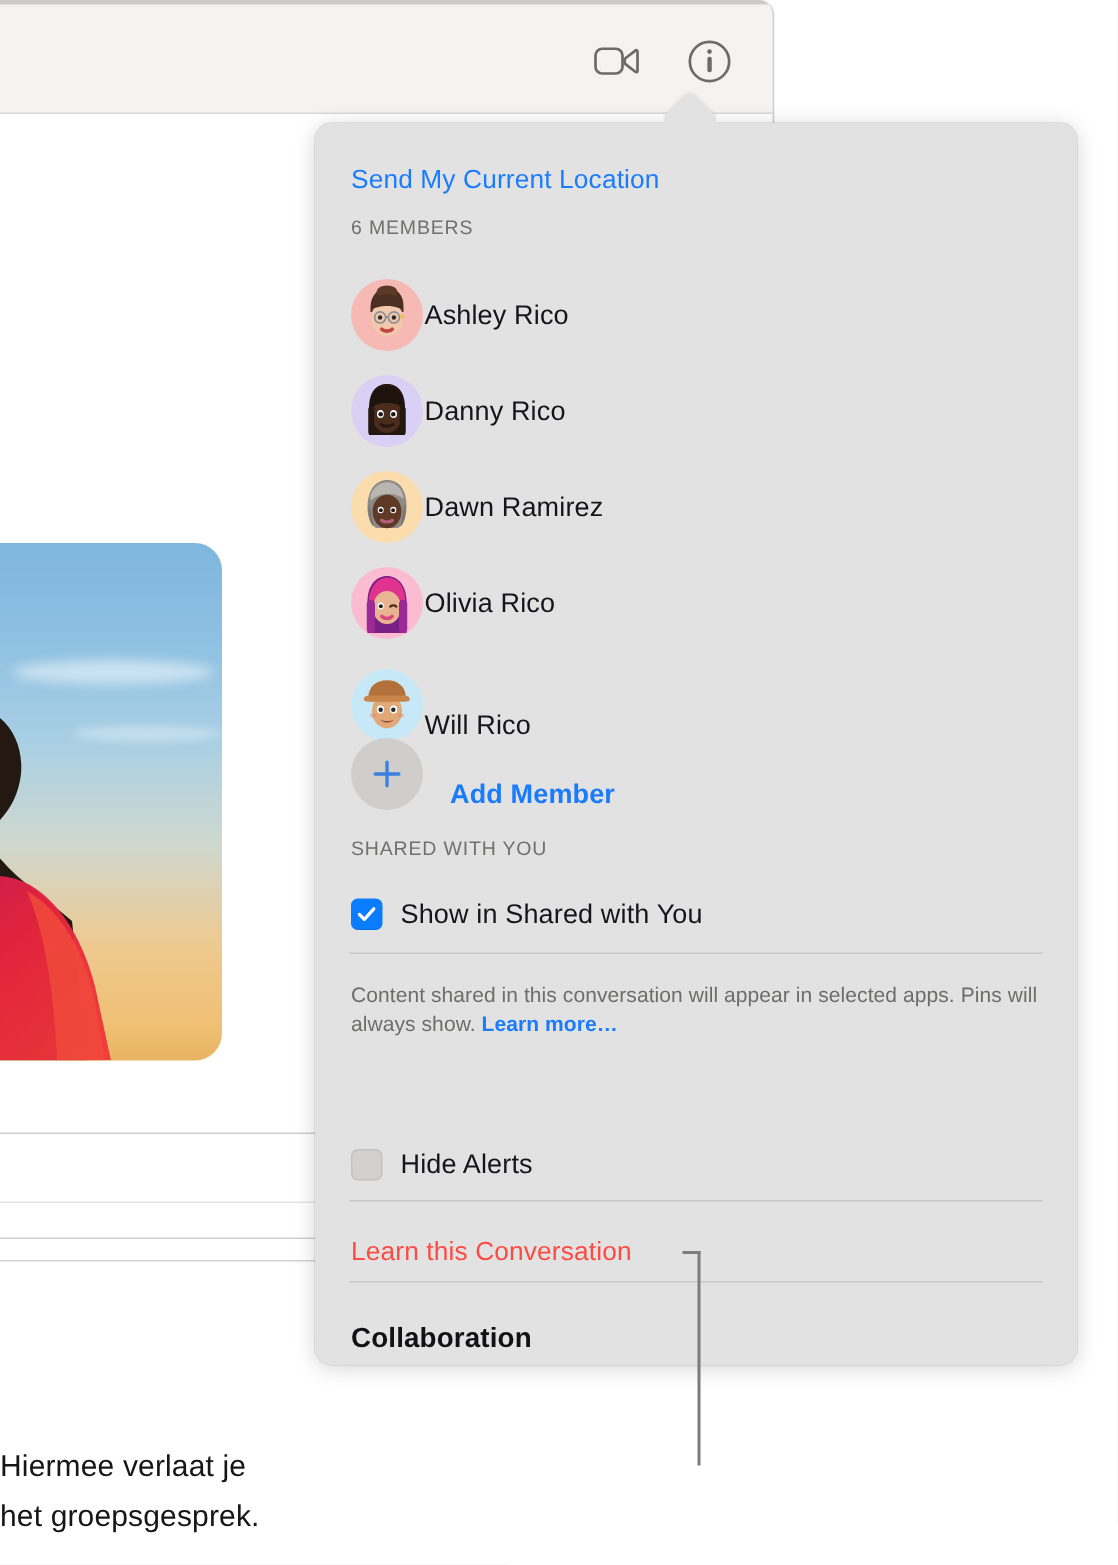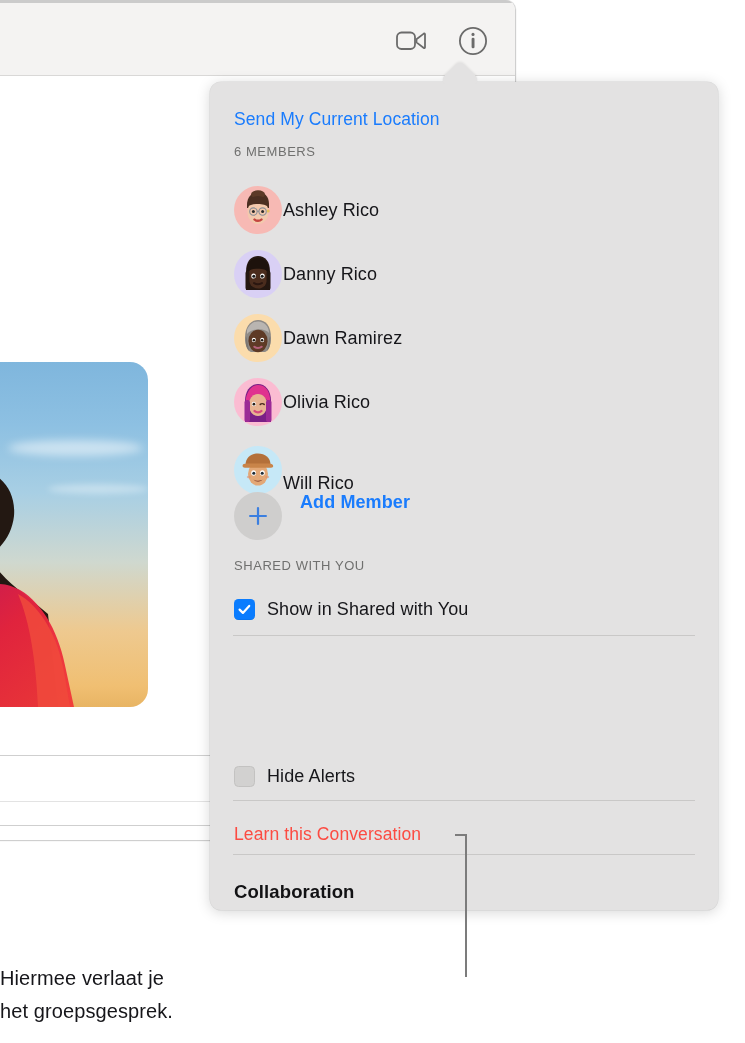--- a/index.html
+++ b/index.html
@@ -213,21 +213,21 @@
     font-size: 18px;
     color: #16161a;
     letter-spacing: 0.1px;
   }
 
   .add-member-row {
     position: absolute;
     left: 24px;
     top: 410px;
     display: flex;
-    align-items: flex-start;
+    align-items: flex-end;
     gap: 18px;
     cursor: default;
   }
   .add-circle {
     width: 48px;
     height: 48px;
     border-radius: 50%;
     background: #cfcecd;
     display: flex;
     align-items: center;
@@ -537,20 +537,24 @@
       <div class="checkbox on">
         <svg width="15" height="15" viewBox="0 0 15 15">
           <path d="M2.6 7.6 L5.9 10.9 L12.2 3.9" stroke="#ffffff" stroke-width="2.2" fill="none" stroke-linecap="round" stroke-linejoin="round"></path>
         </svg>
       </div>
       <div class="check-label">Show in Shared with You</div>
     </div>
 
     <div class="divider d1"></div>
 
+    <div class="note">
+      <span>Content shared in this conversation will appear in selected apps. Pins will always show.</span>
+      <a href="#">Learn more…</a>
+    </div>
 
     <div class="check-row alerts">
       <div class="checkbox off"></div>
       <div class="check-label">Hide Alerts</div>
     </div>
 
     <div class="divider d2"></div>
 
     <div class="leave-link">Learn this Conversation</div>
 

